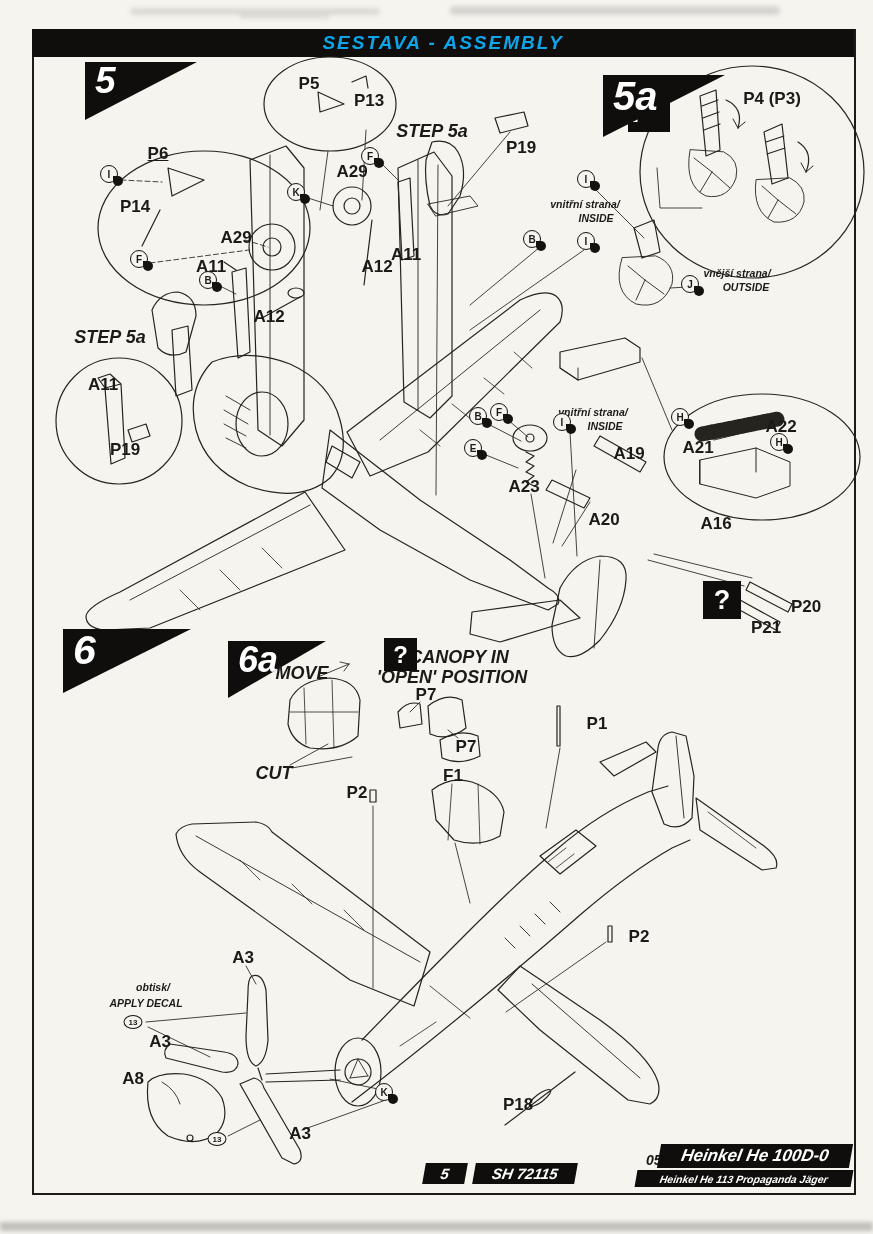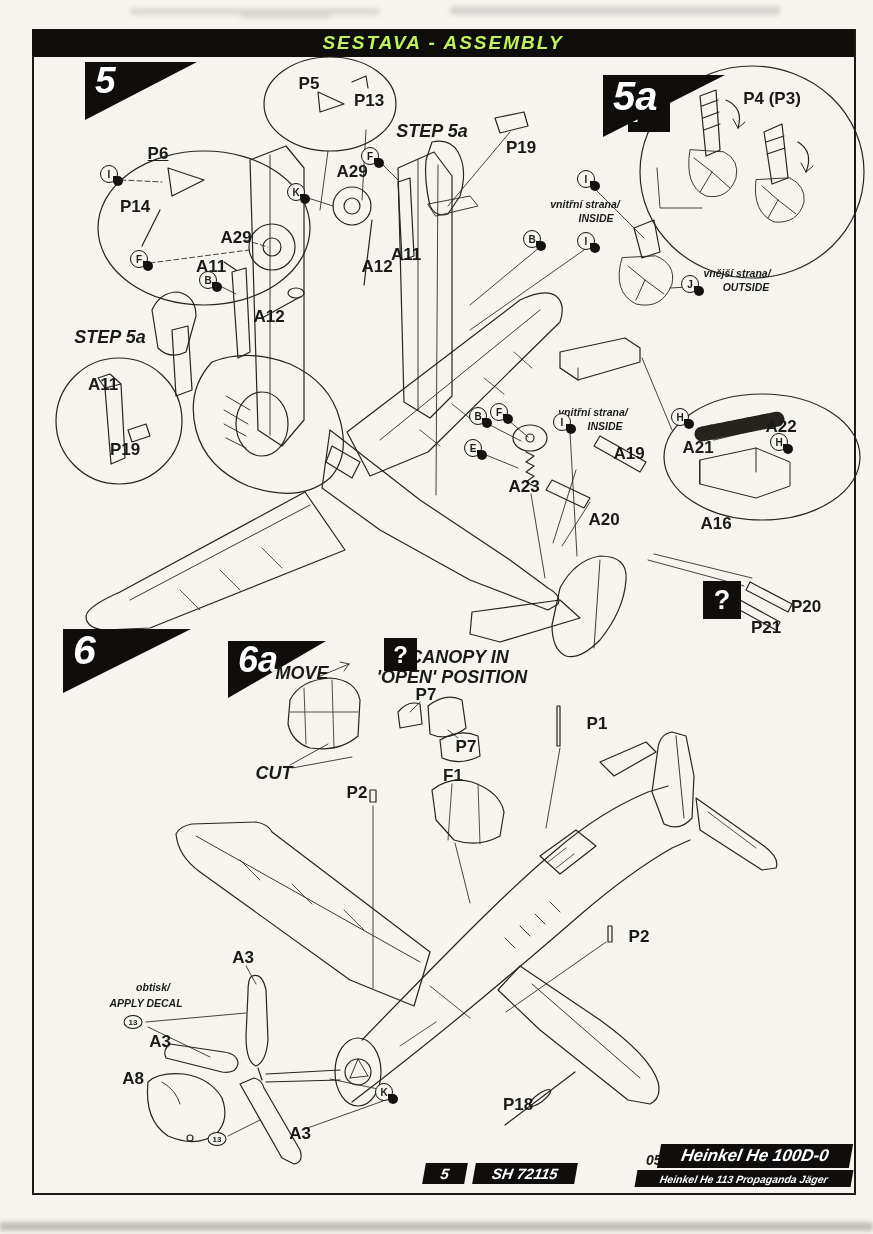--- a/index.html
+++ b/index.html
@@ -3,21 +3,21 @@
 <meta charset="utf-8">
 <style>
   html,body{margin:0;padding:0;background:#e8e7e3;}
   .page{position:relative;width:873px;height:1234px;background:#f5f4ef;overflow:hidden;
         font-family:"Liberation Sans",sans-serif;color:#1b1a17;}
   .smudge{position:absolute;background:#8f8e89;filter:blur(2px);border-radius:4px;}
   .frame{position:absolute;left:32px;top:29px;width:820px;height:1164px;
          border:2px solid #1c1b18;border-top:none;}
   .titlebar{position:absolute;left:32px;top:29px;width:822px;height:28px;background:#0f0e0c;
             display:flex;align-items:center;justify-content:center;}
-  .titlebar span{color:#bef264;font-style:italic;font-weight:bold;font-size:19px;letter-spacing:2px;}
+  .titlebar span{color:#0ea5e9;font-style:italic;font-weight:bold;font-size:19px;letter-spacing:2px;}
   #art{position:absolute;left:0;top:0;}
   .tri{position:absolute;background:#0f0e0c;clip-path:polygon(0 0,100% 0,0 100%);}
   .tri span{position:absolute;left:10px;top:0;color:#fff;font-weight:bold;font-style:italic;line-height:1.05;}
   .lbl{position:absolute;transform:translate(-50%,-50%);font-weight:bold;font-size:17px;white-space:nowrap;}
   .lbl.it{font-style:italic;font-size:18px;}
   .lbl.sm{font-size:10.5px;font-style:italic;}
   .drop{position:absolute;width:26px;height:26px;transform:translate(-50%,-50%);}
   .drop .ring{position:absolute;left:0;top:0;width:16px;height:16px;border:1.6px solid #14130f;border-radius:50%;
               background:#f5f4ef;display:flex;align-items:center;justify-content:center;
               font-size:10px;font-weight:bold;}

